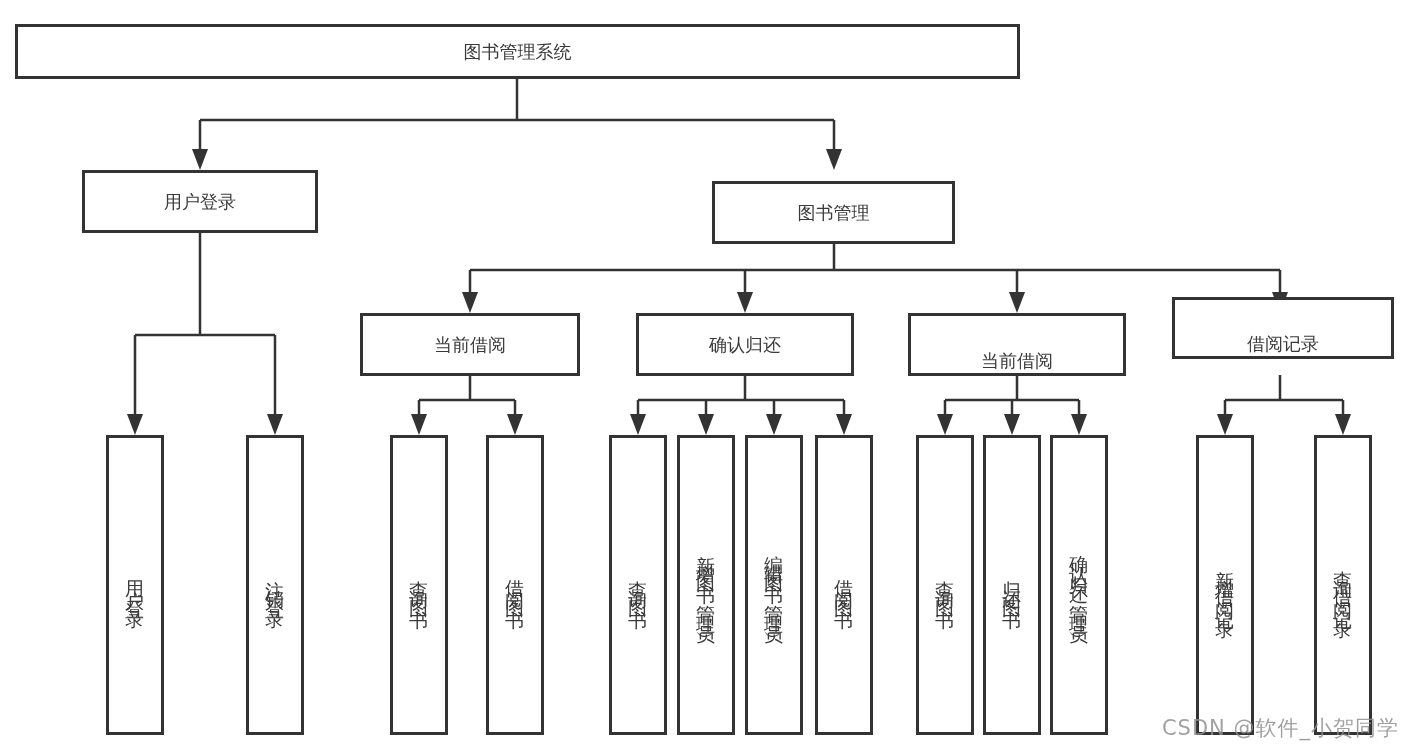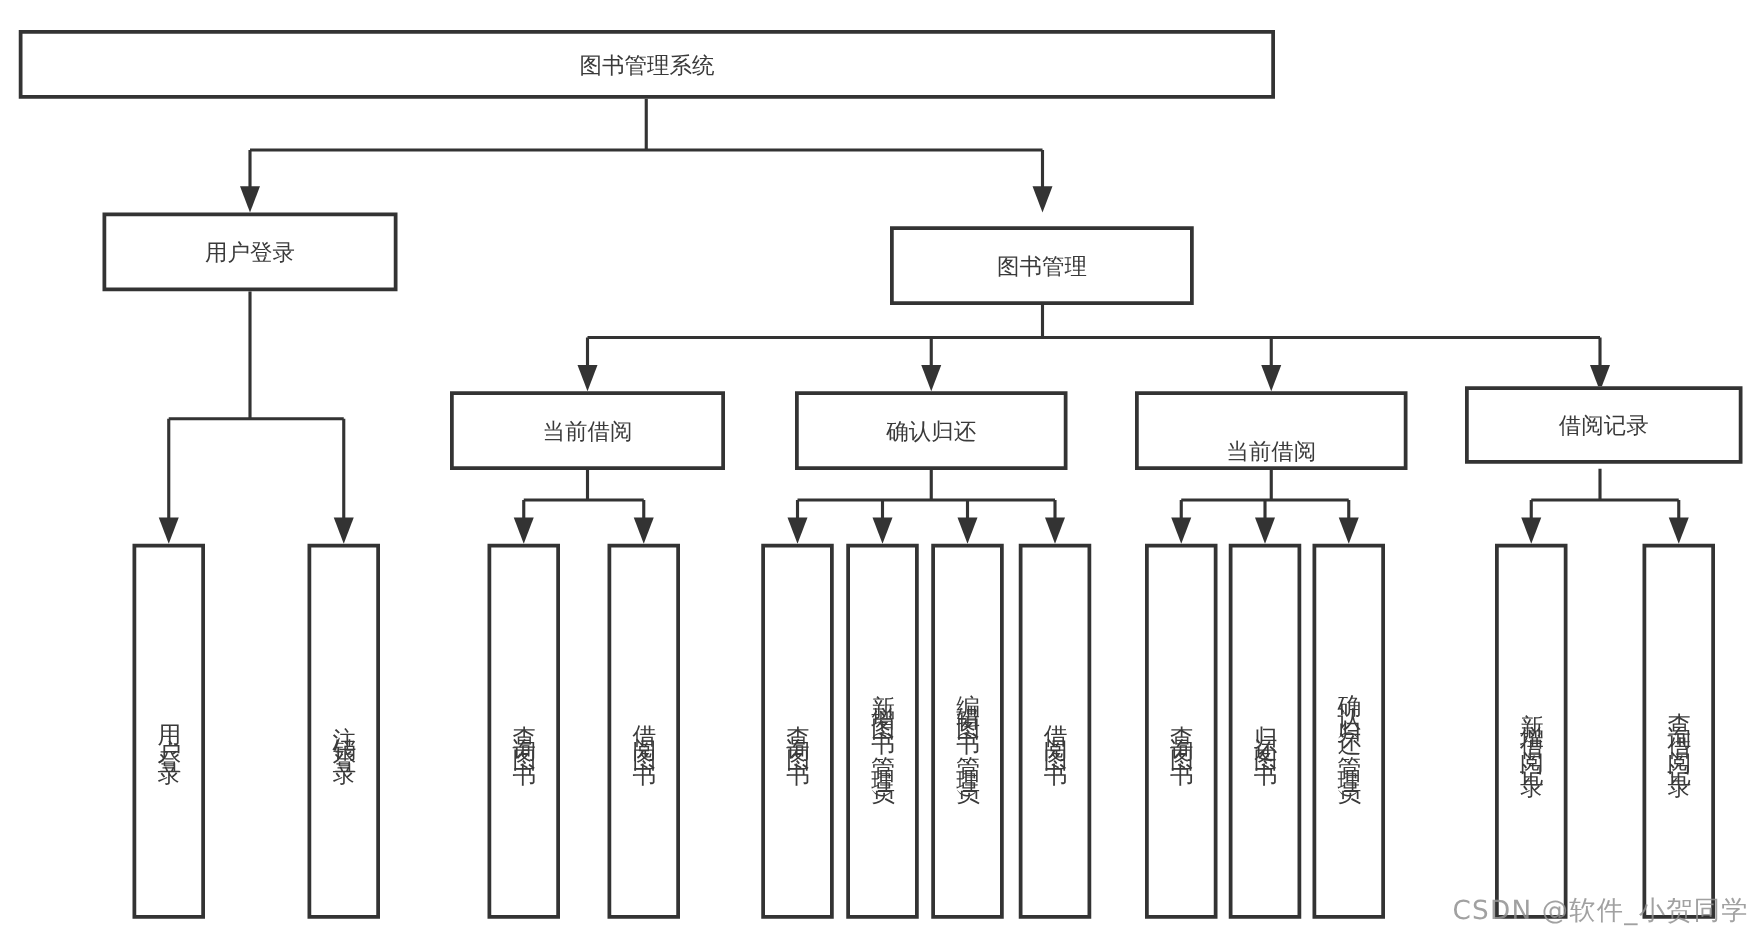--- a/index.html
+++ b/index.html
@@ -116,21 +116,21 @@
 
   <div class="node" style="left:360px; top:313px; width:220px; height:63px;">
     <span>当前借阅</span>
   </div>
   <div class="node" style="left:636px; top:313px; width:218px; height:63px;">
     <span>确认归还</span>
   </div>
   <div class="node" style="left:908px; top:313px; width:218px; height:63px;align-items:flex-end;">
     <span>当前借阅</span>
   </div>
-  <div class="node" style="left:1172px; top:309px; width:222px; height:62px;">
+  <div class="node" style="left:1172px; top:297px; width:222px; height:62px;align-items:flex-end;">
     <span>借阅记录</span>
   </div>
 
   <div class="leaf" style="left:106px;">
     <span class="vtext">用户登录</span>
   </div>
   <div class="leaf" style="left:246px;">
     <span class="vtext">注销登录</span>
   </div>
 

